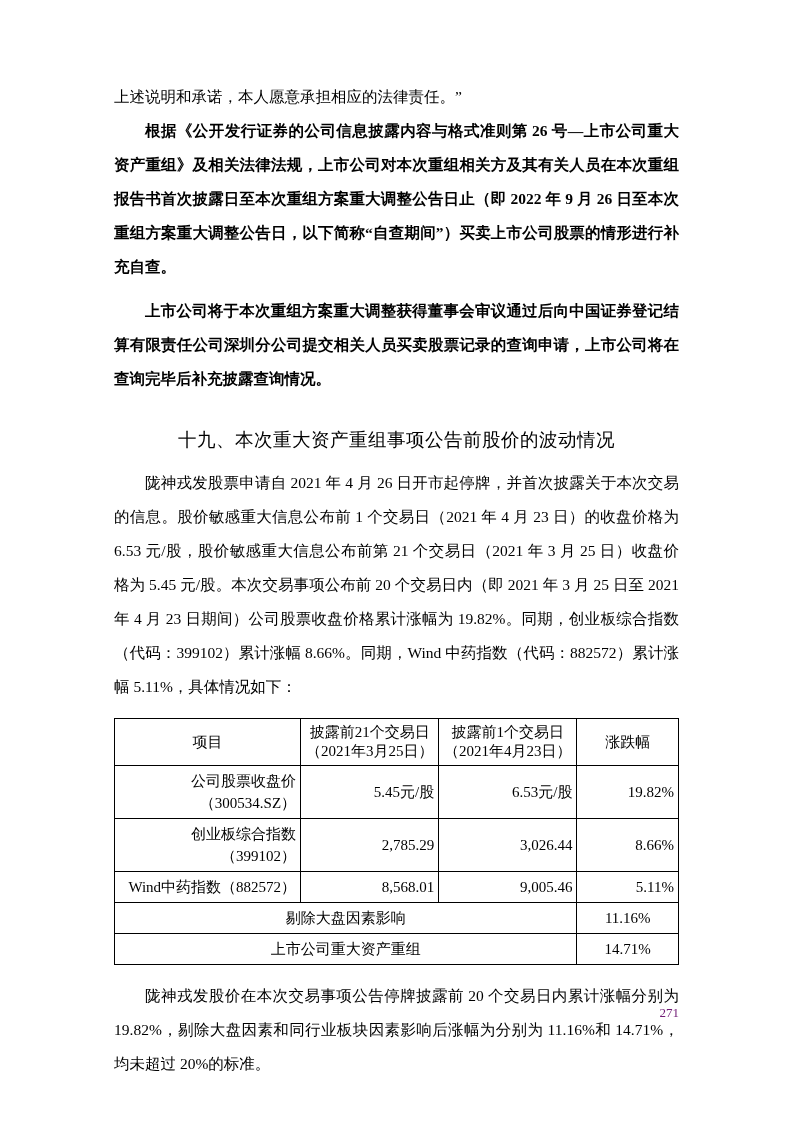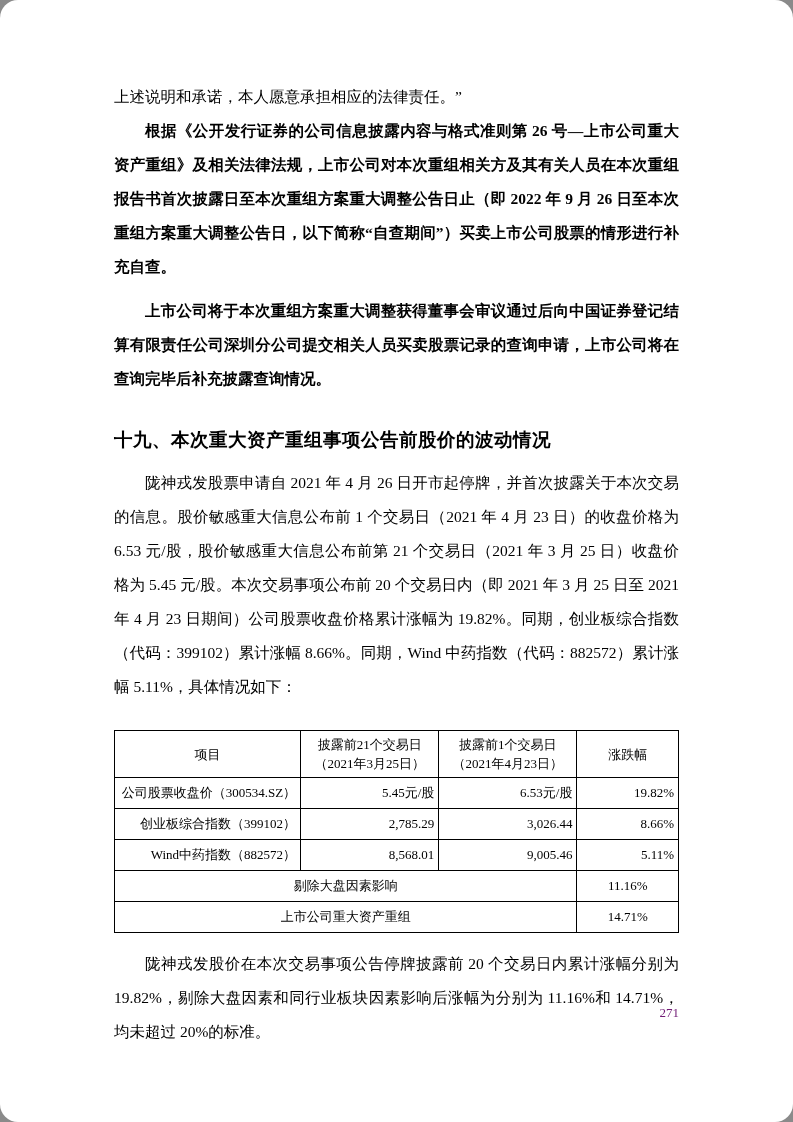--- a/index.html
+++ b/index.html
@@ -11,21 +11,20 @@
     font-family: "Liberation Serif", "DejaVu Serif", serif;
   }
   .page {
     position: relative;
     width: 793px;
     height: 1122px;
     background: #ffffff;
     margin: 0 auto;
     box-sizing: border-box;
     overflow: hidden;
-    border-radius: 18px;
   }
   .content {
     position: absolute;
     left: 114px;
     top: 80px;
     width: 565px;
   }
   .para {
     font-size: 15.5px;
     line-height: 34px;
@@ -42,34 +41,35 @@
   }
   .heading-sub {
     font-size: 17px;
     font-weight: bold;
     line-height: 34px;
     margin: 18px 0 10px 0;
     color: #000;
   }
   .heading-main {
     font-size: 18.5px;
-    font-weight: bold;
+    font-weight: normal;
     line-height: 36px;
     margin: 26px 0 8px 0;
     color: #000;
     letter-spacing: 0.5px;
+    text-align: center;
   }
   .gap-sm { height: 10px; }
   .gap-md { height: 14px; }
 
   table.stock-table {
     border-collapse: collapse;
     width: 100%;
-    margin-top: 26px;
-    font-size: 13px;
+    margin-top: 14px;
+    font-size: 15px;
     table-layout: fixed;
   }
   table.stock-table td, table.stock-table th {
     border: 1px solid #000;
     padding: 4px 4px;
     vertical-align: middle;
     color: #000;
     font-weight: normal;
   }
   .th-cell {

